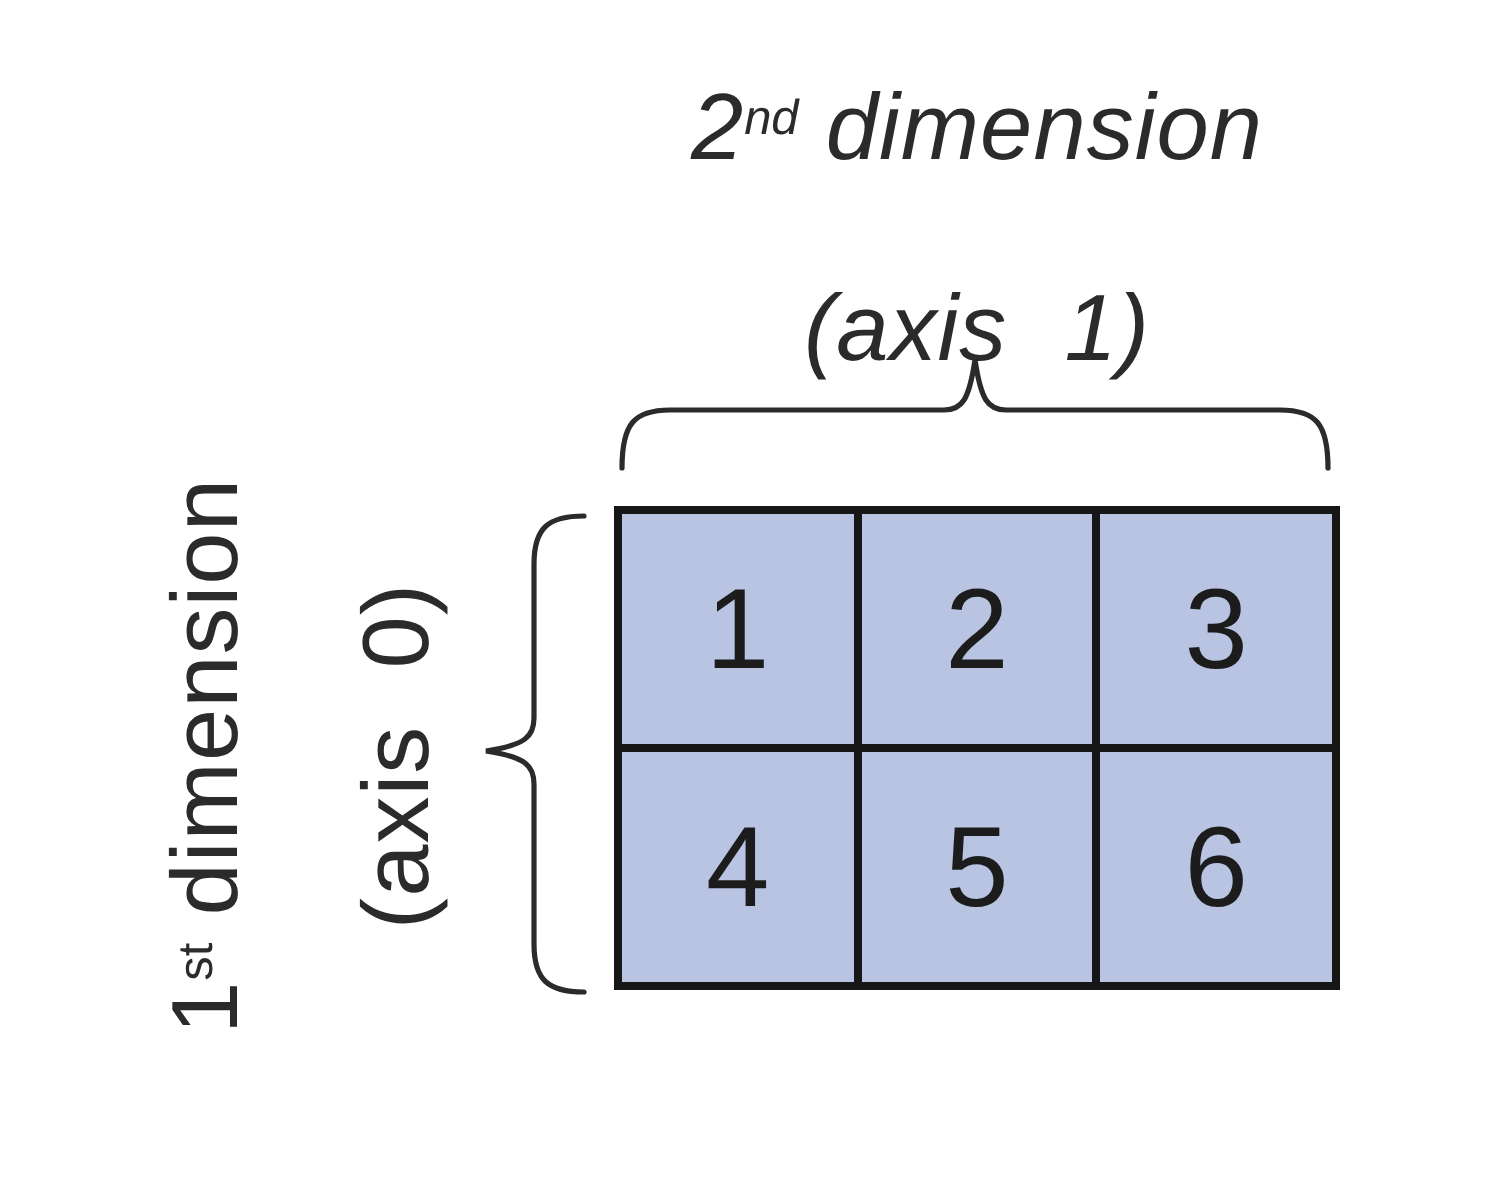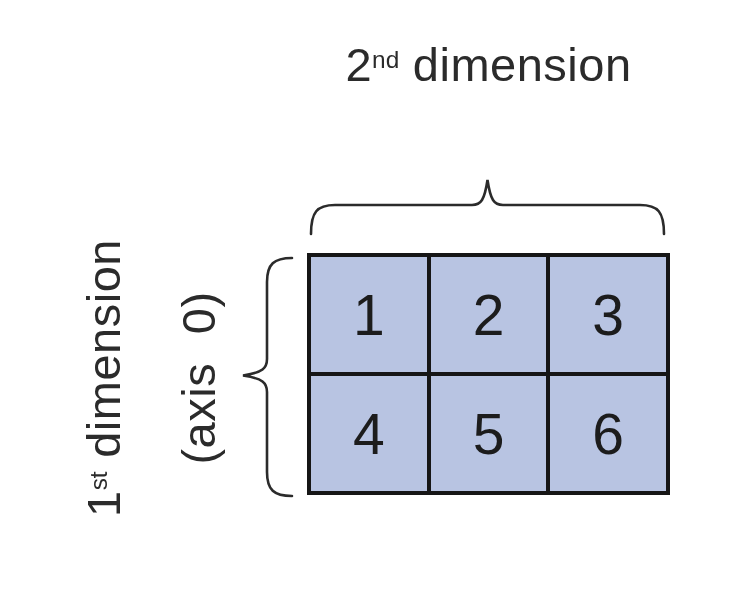--- a/index.html
+++ b/index.html
@@ -18,20 +18,21 @@
     position: absolute;
     left: 297px;
     top: 10px;
     width: 383px;
     text-align: center;
     font-size: 47px;
     font-weight: 300;
     line-height: 100px;
     letter-spacing: 0.5px;
     white-space: nowrap;
+    font-style: italic;
   }
   .sup {
     font-size: 0.52em;
     vertical-align: 0.52em;
     letter-spacing: 0;
   }
   .axis-line { word-spacing: 0.32em; }
 
   
   .top-brace {
@@ -96,20 +97,21 @@
     white-space: nowrap;
   }
 </style>
 </head>
 <body>
 
 <div class="canvas">
 
   <div class="top-label">
     <div><span>2</span><span class="sup">nd</span><span> dimension</span></div>
+    <div class="axis-line">(axis 1)</div>
   </div>
 
   <svg class="top-brace" viewBox="0 0 359 63" aria-hidden="true">
     <path class="brace-path" d="M 3,60 C 3,38 9,31 27,31 L 164,31 C 173,31 176.5,26 179.5,6 C 182.5,26 186,31 195,31 L 332,31 C 350,31 356,38 356,60"></path>
   </svg>
 
   <svg class="left-brace" viewBox="0 0 56 244" aria-hidden="true">
     <path class="brace-path" d="M 53,3 C 35,3 28,9 28,27 L 28,104 C 28,113 24,117.5 4,120.5 C 24,123.5 28,128 28,137 L 28,217 C 28,235 35,241 53,241"></path>
   </svg>
 

